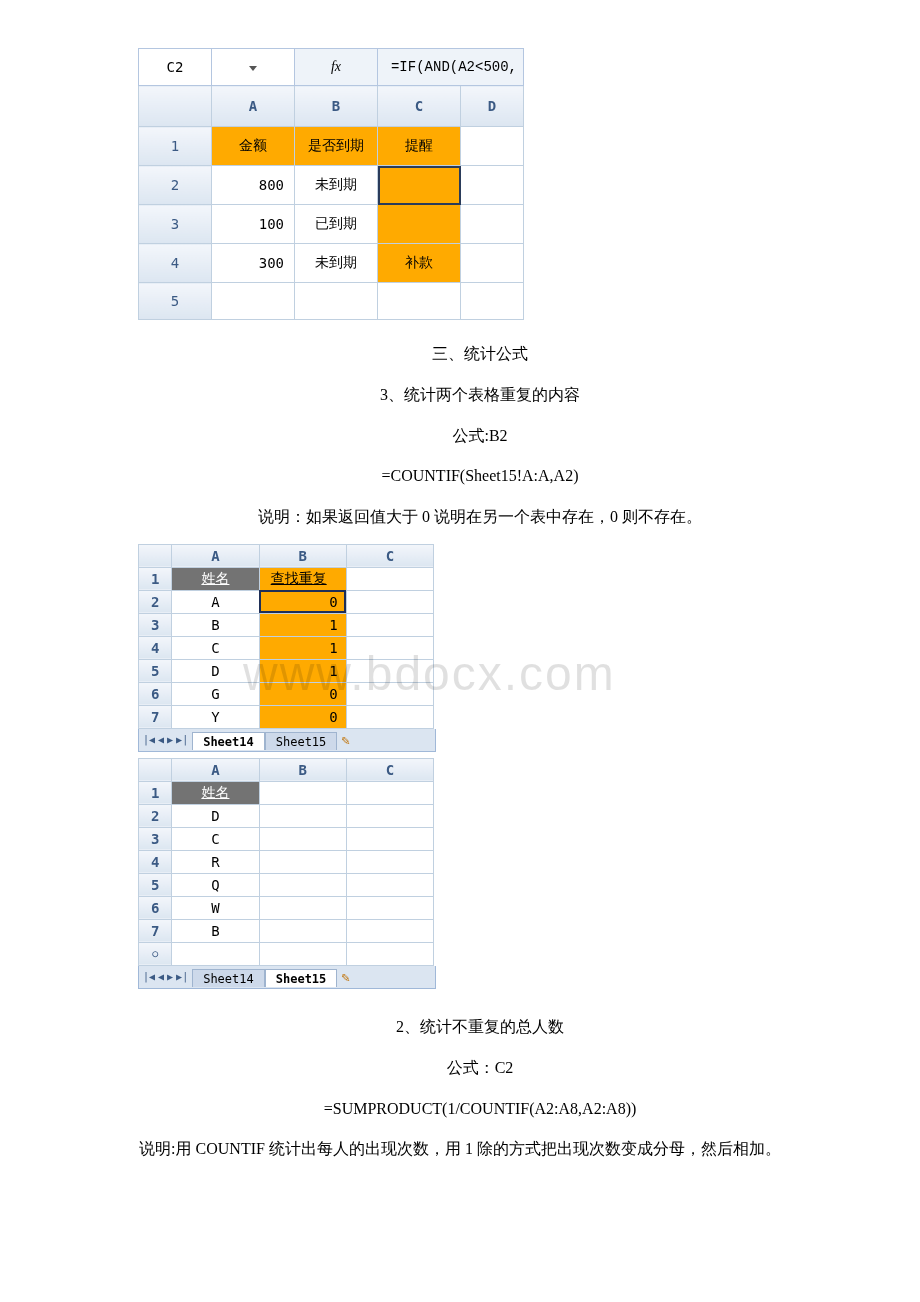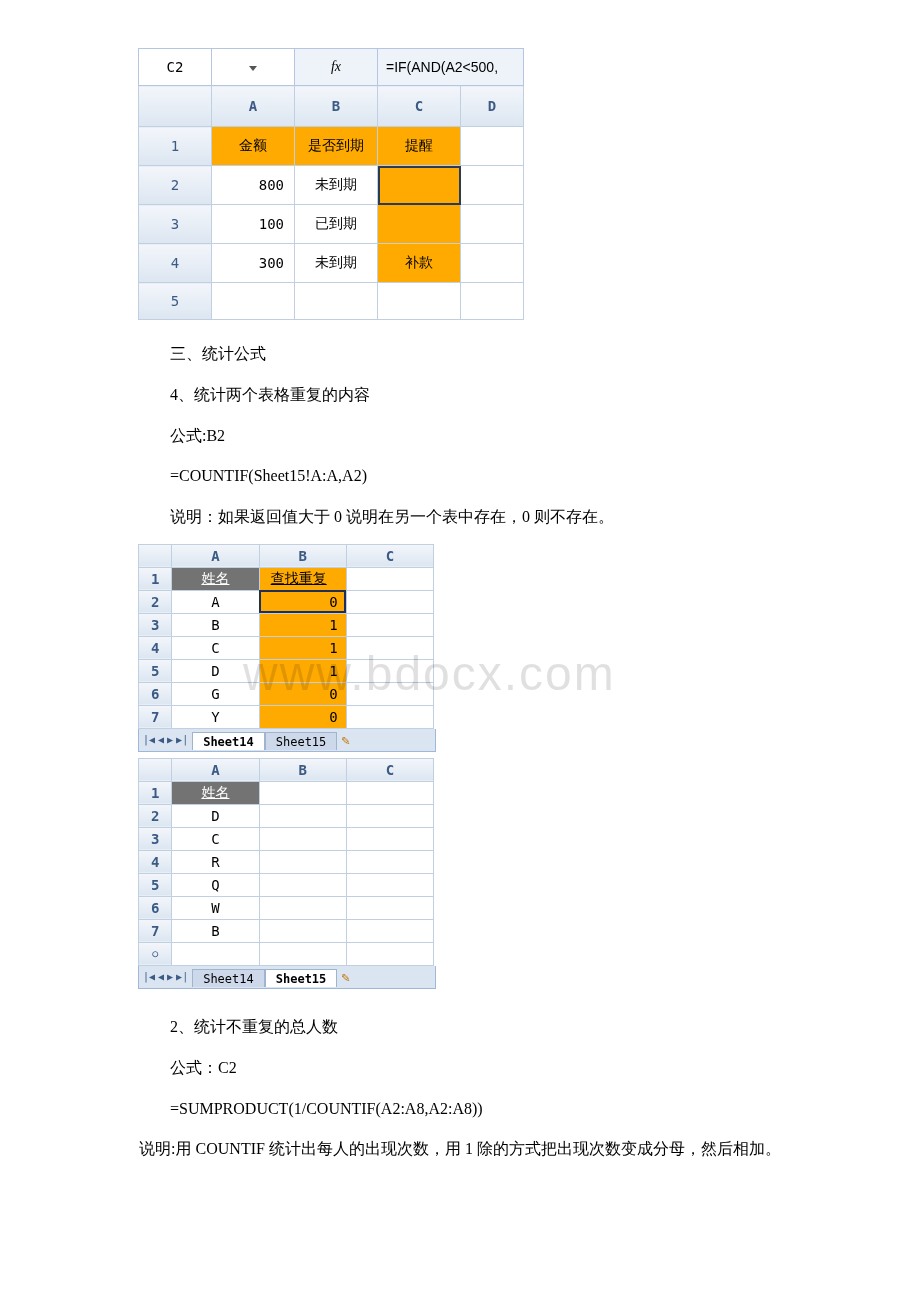--- a/index.html
+++ b/index.html
@@ -8,20 +8,21 @@
     font-family: "SimSun", "Microsoft YaHei", serif;
     font-size: 16px;
     background: #fff;
     color: #000;
     width: 920px;
     box-sizing: border-box;
   }
   .para {
     margin: 12px 0 12px 40px;
     line-height: 1.8;
+    text-align: center;
   }
   .para-wide {
     margin: 12px 0;
     line-height: 1.8;
     text-align: center;
   }
   .excel-img {
     margin: 8px 0 20px 8px;
   }
   .watermark-wrap {
@@ -76,22 +77,22 @@
   .tbl1 .fbar .dd {
     width:36px;
     background:#fff;
   }
   .tbl1 .fbar .fx {
     width:30px;
     font-style: italic;
     font-family: "Times New Roman", serif;
   }
   .tbl1 .fbar .formula {
-    text-align: left;
-    font-family: Liberation Sans, sans-serif;
+    text-align: right;
+    font-family: Liberation Mono, monospace;
     padding-left: 8px;
   }
   .tbl1 .amount { text-align: right; padding-right: 10px; }
   .tbl1 .hl { background: #ffaa00; }
   .tbl1 .selcell { background:#ffaa00; outline:2px solid #2a3b5a; outline-offset:-2px; }
   .dd-arrow {
     display:inline-block;
     width:0;height:0;
     border-left:4px solid transparent;
     border-right:4px solid transparent;
@@ -230,21 +231,21 @@
     <td></td>
     <td></td>
     <td></td>
     <td></td>
   </tr>
 </tbody>
     </table>
 </div>
 
 <p class="para">三、统计公式</p>
-<p class="para">4、统计两个表格重复的内容</p>
+<p class="para">3、统计两个表格重复的内容</p>
 <p class="para">公式:B2</p>
 <p class="para">=COUNTIF(Sheet15!A:A,A2)</p>
 <p class="para">说明：如果返回值大于 0 说明在另一个表中存在，0 则不存在。</p>
 
 <div class="stack watermark-wrap">
   <div class="watermark">www.bdocx.com</div>
 
   <table class="tbl2" style="width:296px">
     <tbody>
         <tr>

